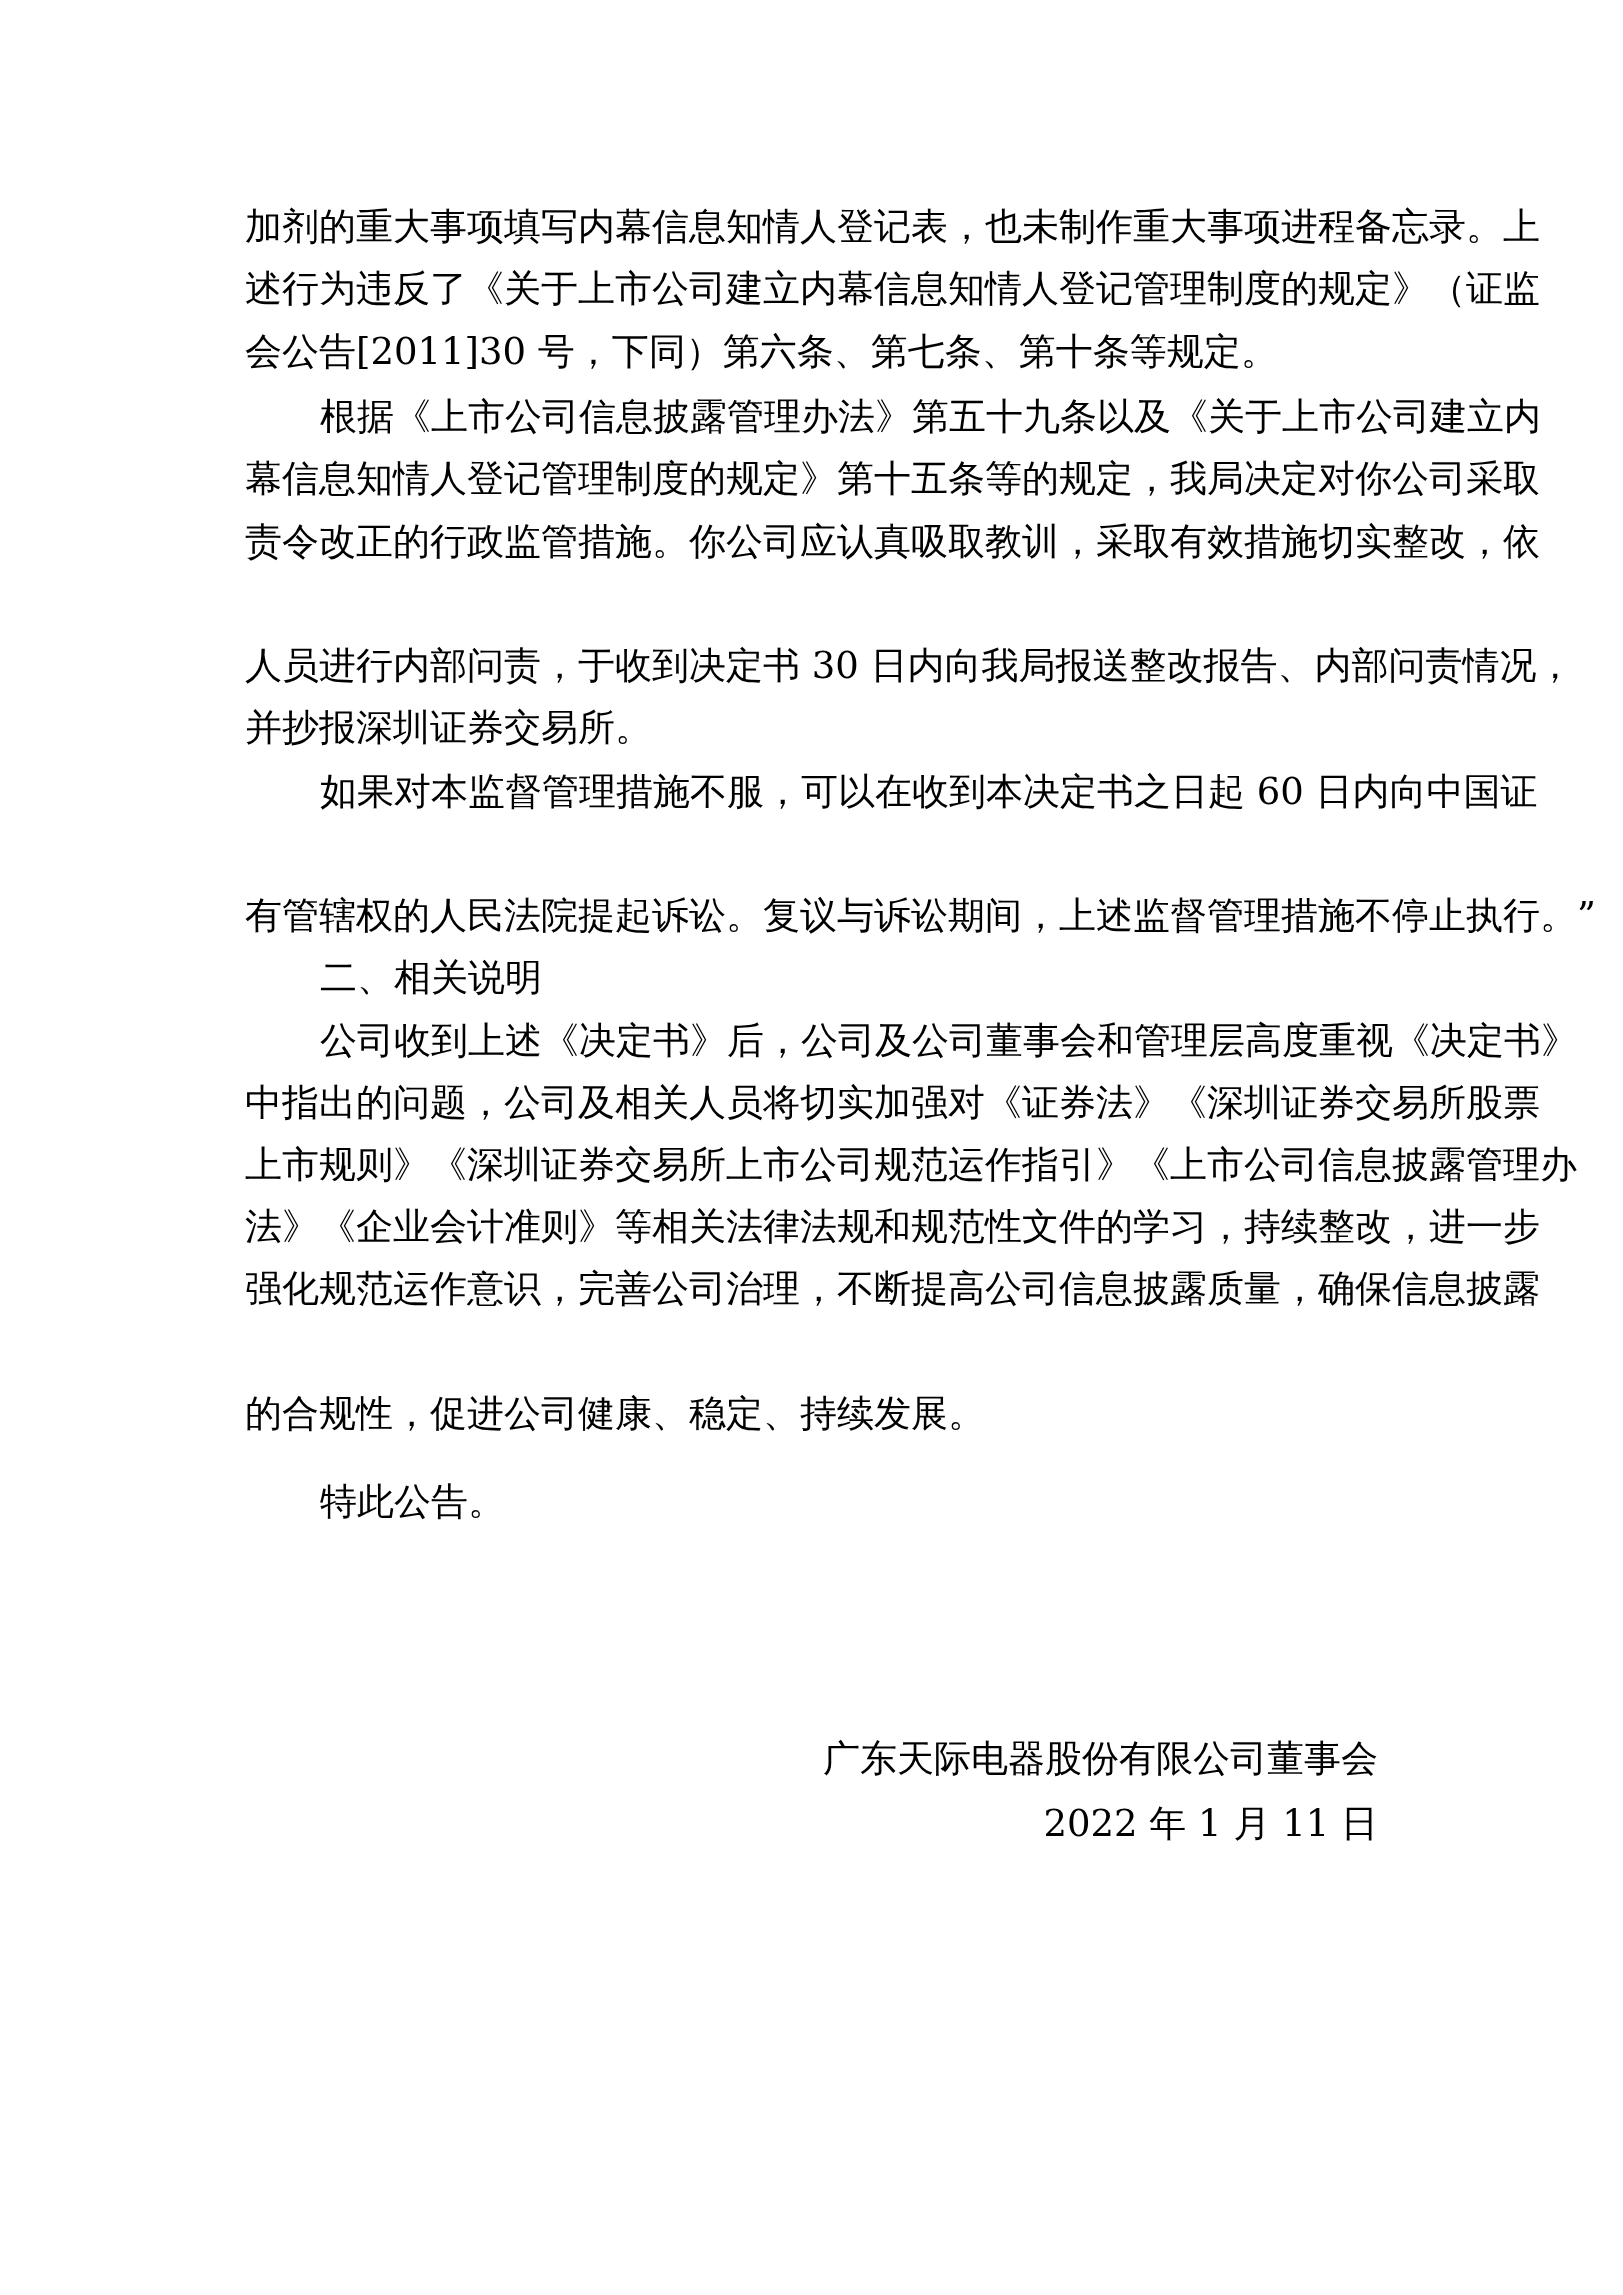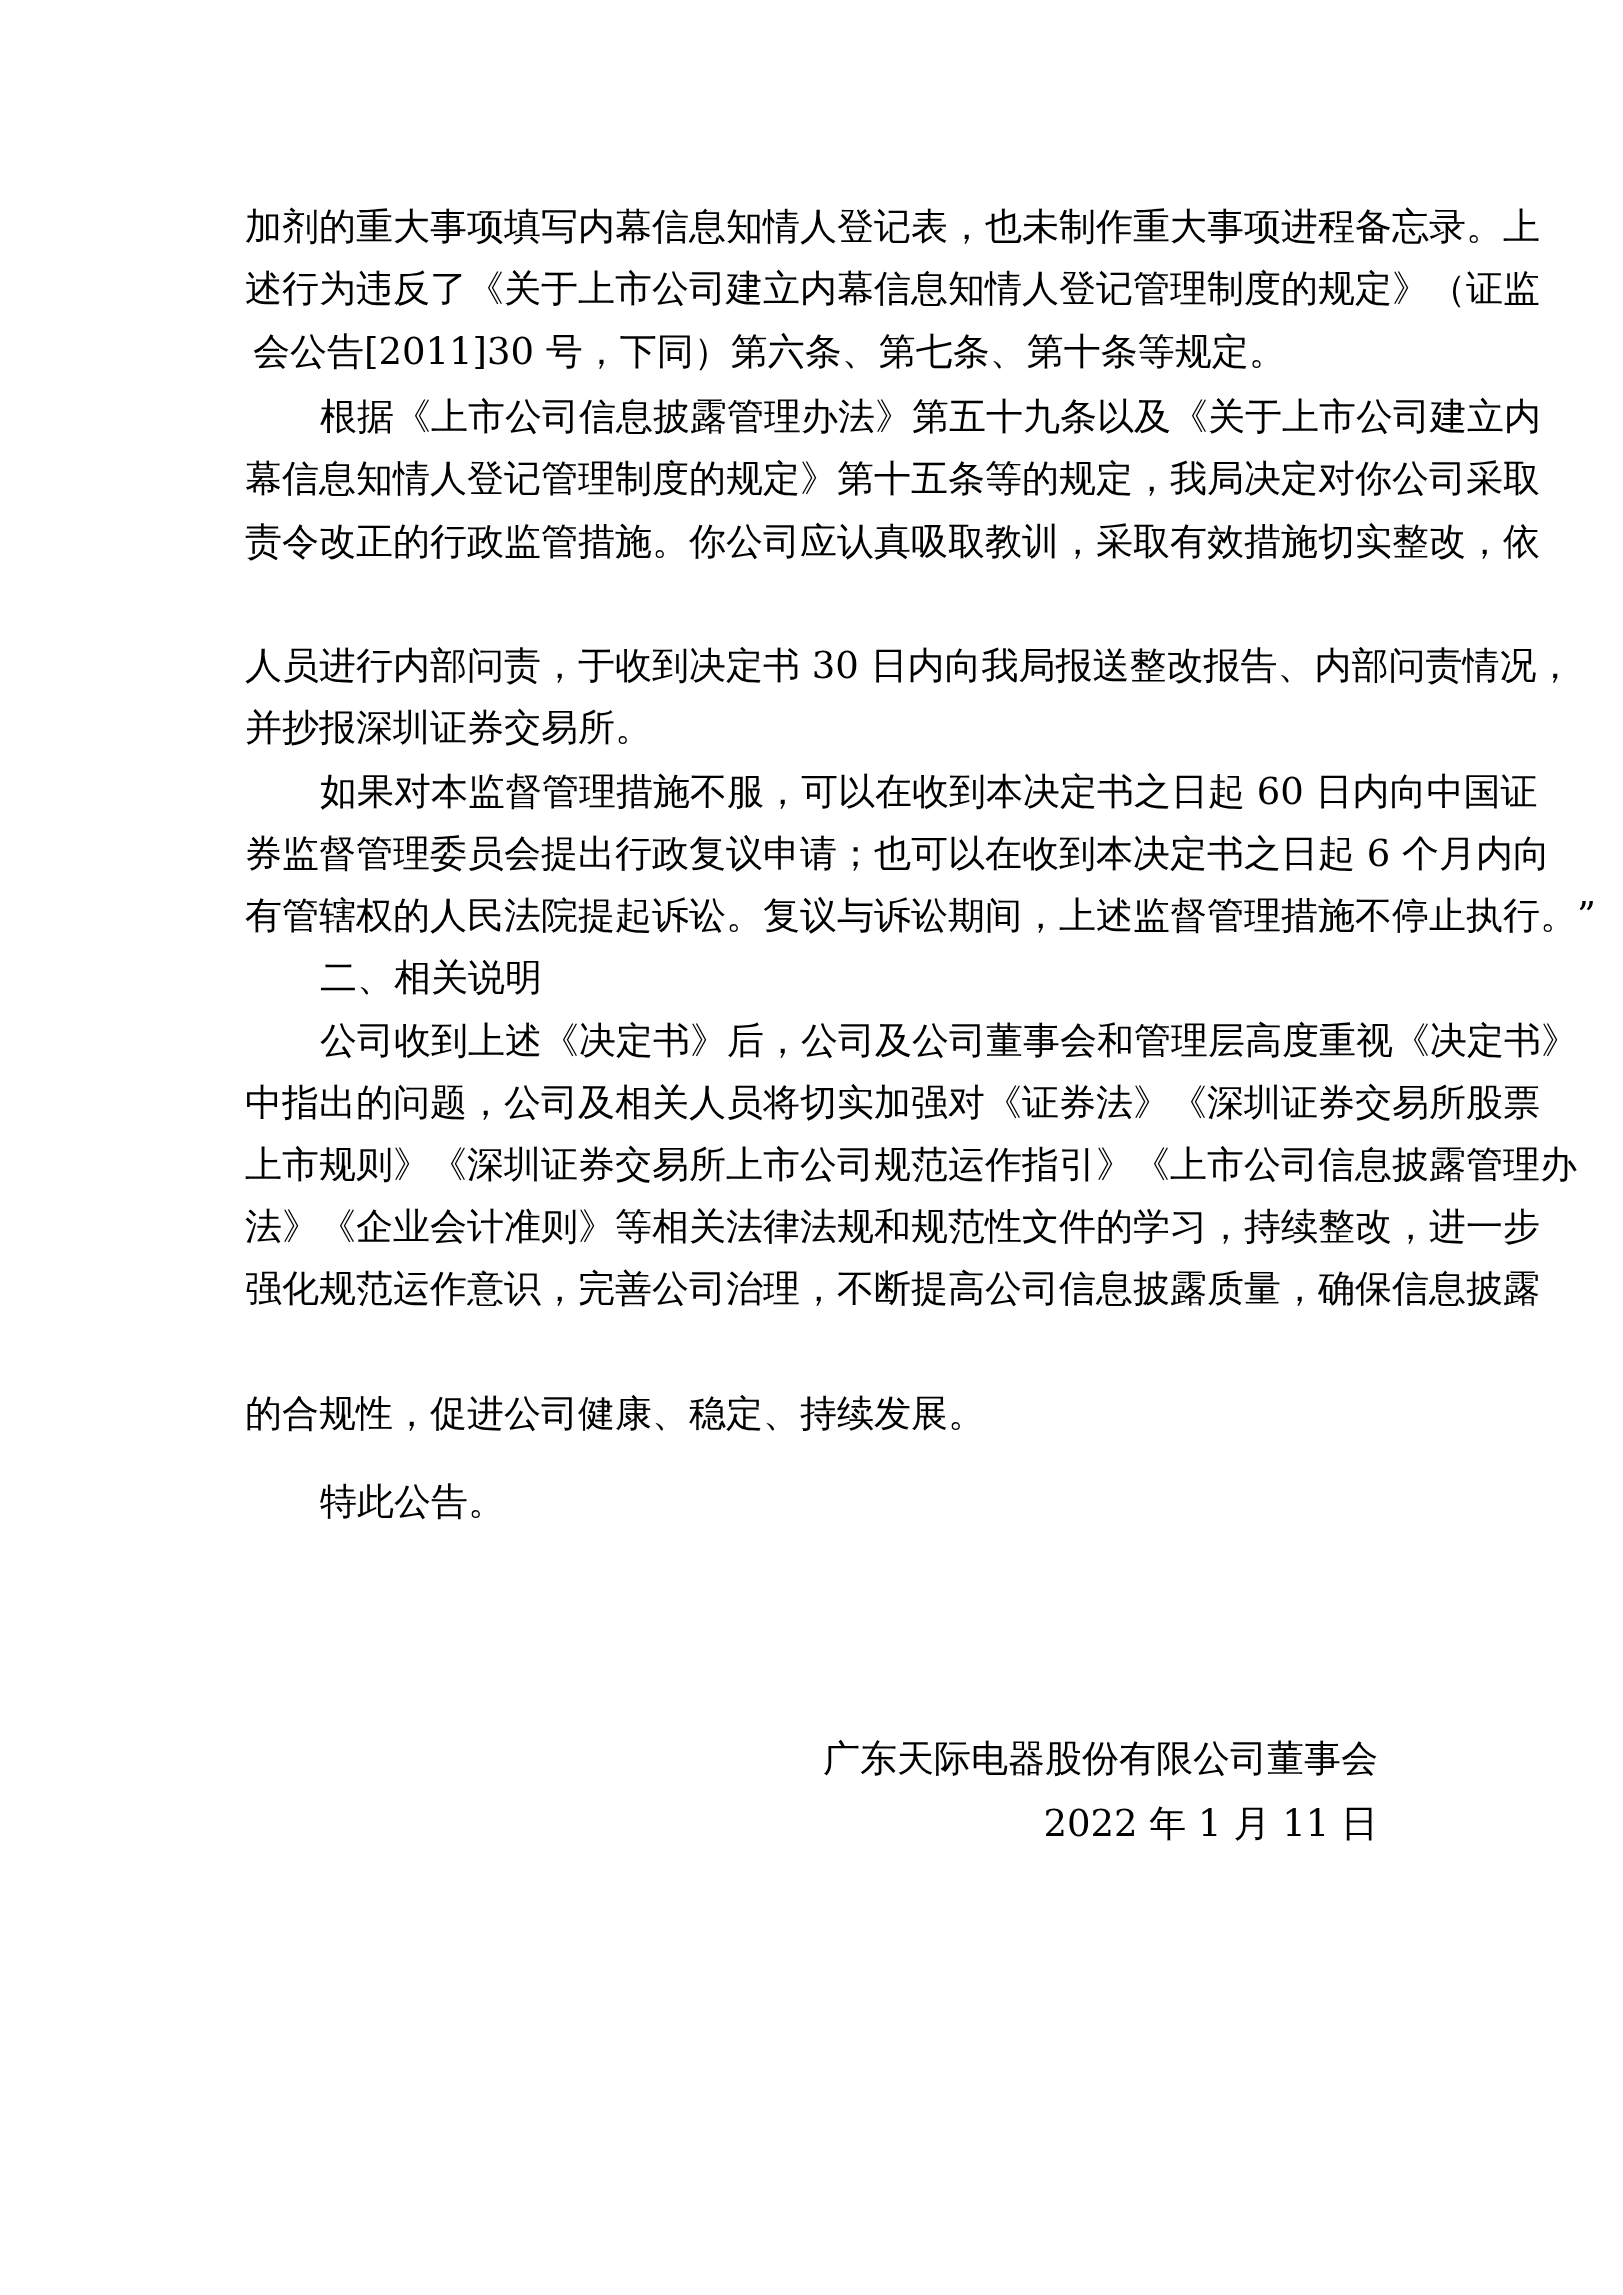--- a/index.html
+++ b/index.html
@@ -24,30 +24,29 @@
   .line.indent.last { text-align-last: left; }
   .line.right { text-align: center; text-align-last: right; }
 </style>
 </head>
 <body>
 
 <div class="page">
 
   <div class="line" style="top:201px;">加剂的重大事项填写内幕信息知情人登记表，也未制作重大事项进程备忘录。上</div>
   <div class="line" style="top:263px;">述行为违反了《关于上市公司建立内幕信息知情人登记管理制度的规定》（证监</div>
-  <div class="line last" style="top:326px;margin-left:8px;">会公告[2011]30 号，下同）第六条、第七条、第十条等规定。</div>
+  <div class="line last" style="top:326px;">会公告[2011]30 号，下同）第六条、第七条、第十条等规定。</div>
 
   <div class="line" style="top:453px;">幕信息知情人登记管理制度的规定》第十五条等的规定，我局决定对你公司采取</div>
   <div class="line indent" style="top:391px;">根据《上市公司信息披露管理办法》第五十九条以及《关于上市公司建立内</div>
   <div class="line" style="top:516px;">责令改正的行政监管措施。你公司应认真吸取教训，采取有效措施切实整改，依</div>
   <div class="line" style="top:640px;">人员进行内部问责，于收到决定书 30 日内向我局报送整改报告、内部问责情况，</div>
   <div class="line last" style="top:702px;">并抄报深圳证券交易所。</div>
 
   <div class="line indent" style="top:766px;">如果对本监督管理措施不服，可以在收到本决定书之日起 60 日内向中国证</div>
-  <div class="line" style="top:828px;">券监督管理委员会提出行政复议申请；也可以在收到本决定书之日起 6 个月内向</div>
   <div class="line" style="top:890px;">有管辖权的人民法院提起诉讼。复议与诉讼期间，上述监督管理措施不停止执行。”</div>
 
   <div class="line indent last" style="top:952px;">二、相关说明</div>
 
   <div class="line indent" style="top:1015px;">公司收到上述《决定书》后，公司及公司董事会和管理层高度重视《决定书》</div>
   <div class="line" style="top:1077px;">中指出的问题，公司及相关人员将切实加强对《证券法》《深圳证券交易所股票</div>
   <div class="line" style="top:1139px;">上市规则》《深圳证券交易所上市公司规范运作指引》《上市公司信息披露管理办</div>
   <div class="line" style="top:1201px;">法》《企业会计准则》等相关法律法规和规范性文件的学习，持续整改，进一步</div>
   <div class="line" style="top:1263px;">强化规范运作意识，完善公司治理，不断提高公司信息披露质量，确保信息披露</div>
   <div class="line last" style="top:1391px;font-family:Liberation Mono, monospace;">的合规性，促进公司健康、稳定、持续发展。</div>

